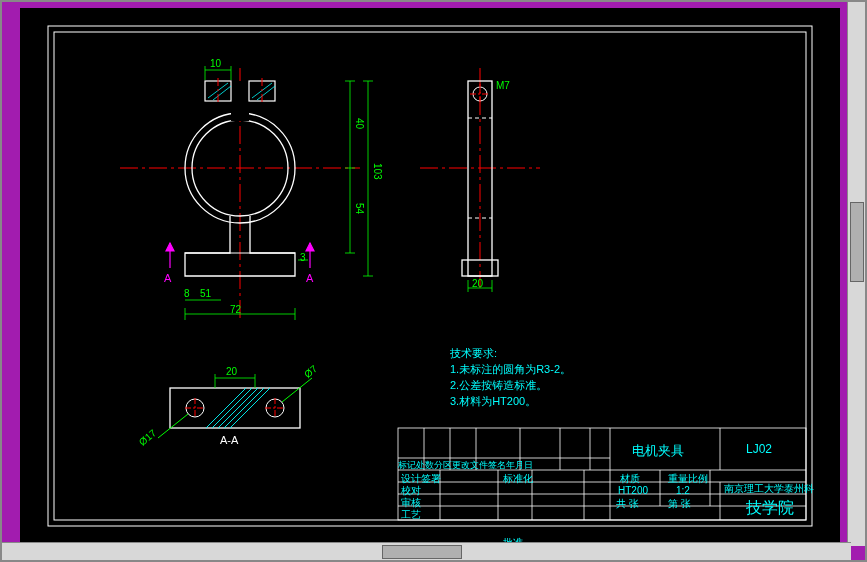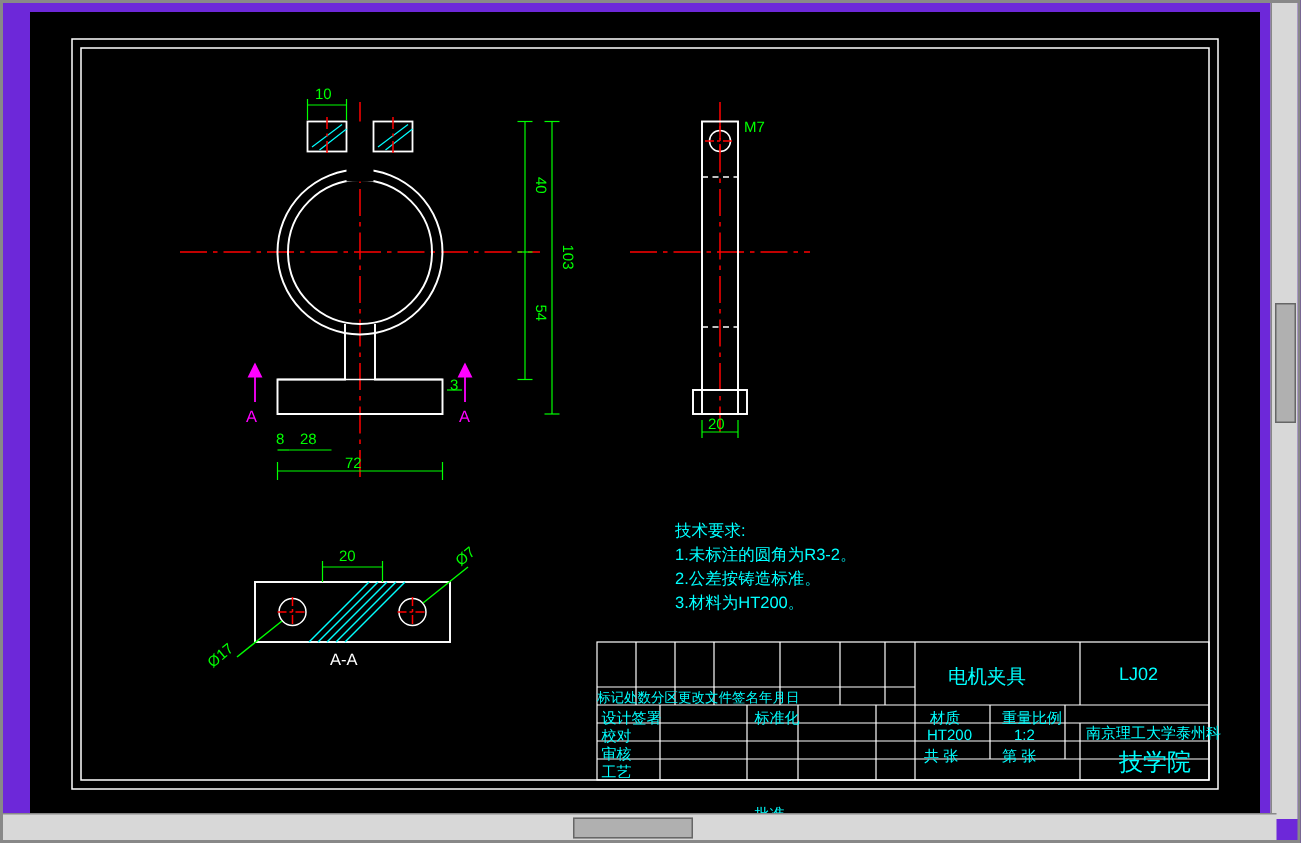--- a/index.html
+++ b/index.html
@@ -8,21 +8,21 @@
   width: 867px;
   height: 562px;
   overflow: hidden;
   font-family: "SimSun", sans-serif;
   position: relative;
 }
 .app-frame {
   position: absolute;
   top: 0; left: 0;
   width: 867px; height: 562px;
-  background: #6d28d9;
+  background: #a21caf;
   border: 2px solid #888;
 }
 .scrollbar-v {
   position: absolute;
   right: 0; top: 0;
   width: 18px; height: 544px;
   background: #d8d8d8;
   border-left: 1px solid #888;
 }
 .scrollbar-v .thumb {
@@ -211,21 +211,21 @@
         <line x1="700" y1="474" x2="700" y2="512"></line>
       </g>
     </svg>
 
     <div class="dim" style="left:190px;top:50px">10</div>
     <div class="dim" style="left:476px;top:72px">M7</div>
     <div class="dim" style="left:334px;top:110px;writing-mode:vertical-rl">40</div>
     <div class="dim" style="left:352px;top:155px;writing-mode:vertical-rl">103</div>
     <div class="dim" style="left:334px;top:195px;writing-mode:vertical-rl">54</div>
     <div class="dim" style="left:164px;top:280px">8</div>
-    <div class="dim" style="left:180px;top:280px">28</div>
+    <div class="dim" style="left:180px;top:280px">51</div>
     <div class="dim" style="left:210px;top:296px">72</div>
     <div class="dim" style="left:280px;top:244px">3</div>
     <div class="dim" style="left:452px;top:270px">20</div>
     <div class="dim" style="left:206px;top:358px">20</div>
     <div class="dim" style="left:118px;top:424px;transform:rotate(-40deg)">Ø17</div>
     <div class="dim" style="left:284px;top:358px;transform:rotate(-40deg)">Ø7</div>
 
     <div class="text" style="left:144px;top:264px;color:#ff00ff">A</div>
     <div class="text" style="left:286px;top:264px;color:#ff00ff">A</div>
     <div class="text" style="left:200px;top:426px">A-A</div>

